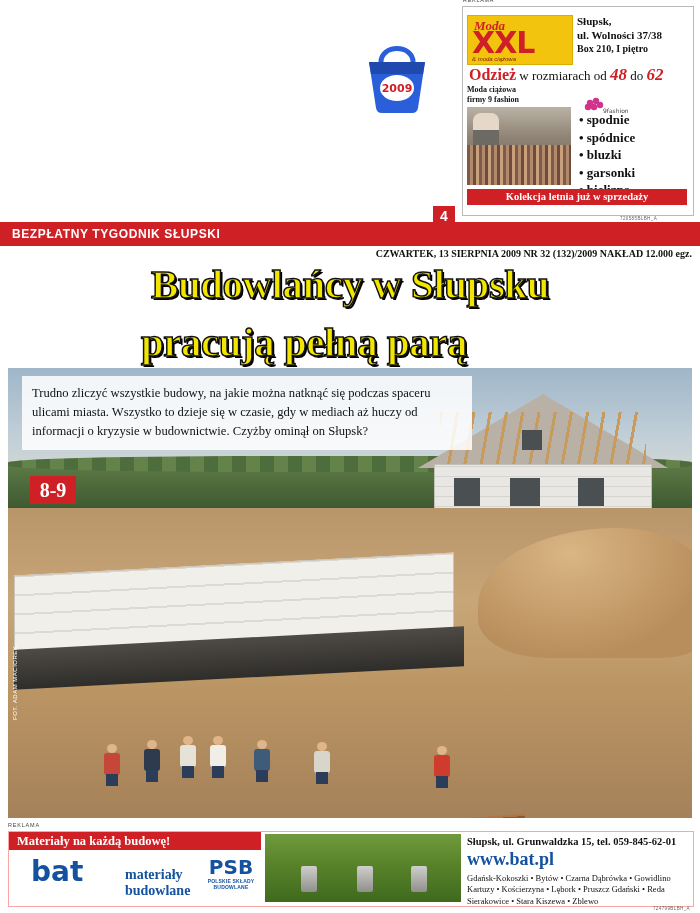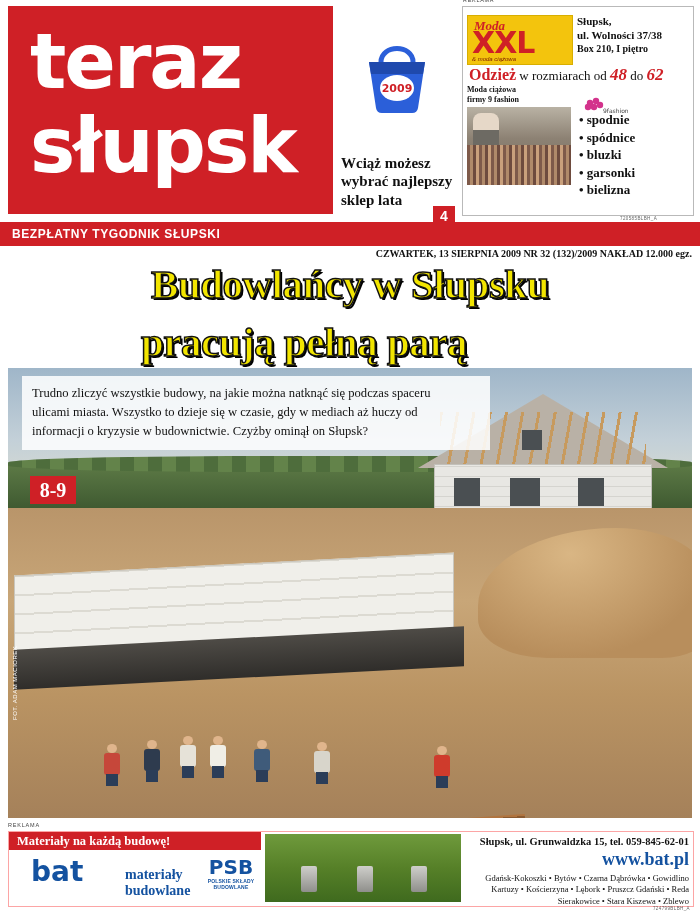--- a/index.html
+++ b/index.html
@@ -212,21 +212,21 @@
   .pallet{position:absolute;left:452px;top:252px;width:60px;height:34px;
     background:repeating-linear-gradient(0deg,#b0743f 0 5px,#8a5a30 5px 8px);transform:rotate(-4deg);}
 
   .pagenum{
     position:absolute;left:22px;top:108px;width:46px;height:28px;background:#cf2026;
     color:#fff;font-family:"Liberation Serif",serif;font-weight:bold;font-size:20px;
     text-align:center;line-height:28px;
   }
   .lead{
     position:absolute;left:14px;top:8px;width:430px;
-    background:rgba(255,255,255,0.86);padding:8px 28px 9px 10px;
+    background:rgba(255,255,255,0.86);padding:8px 10px 9px 10px;
     font-family:"Liberation Serif", serif;font-size:12.6px;color:#111;line-height:1.5;
   }
   .photo-credit{
     position:absolute;left:4px;top:352px;
     font-size:6px;color:#fff;letter-spacing:.5px;
     transform:rotate(-90deg);transform-origin:left top;
   }
 
   
   .reklama-bottom{
@@ -265,21 +265,21 @@
   }
   .ab-photo{
     position:absolute;left:256px;top:2px;width:196px;height:68px;
     background:linear-gradient(180deg,#6f9a3c 0%, #568028 50%, #3f6a1e 100%);
     overflow:hidden;
   }
   .ab-photo .can{position:absolute;bottom:10px;width:16px;height:26px;
     background:linear-gradient(180deg,#cfcfcb 0%, #8f8f8b 100%);border-radius:2px;}
   .ab-photo .c1{left:36px;} .ab-photo .c2{left:92px;} .ab-photo .c3{left:146px;}
   .ab-right{
-    position:absolute;left:458px;top:4px;width:222px;text-align:right;
+    position:absolute;left:458px;top:4px;width:222px;text-align:left;
   }
   .ab-addr{
     font-family:"Liberation Serif",serif;font-weight:bold;font-size:10.5px;color:#111;
   }
   .ab-www{
     font-family:"Liberation Serif",serif;font-weight:bold;font-size:18px;color:#1452a0;margin-top:2px;
   }
   .ab-towns{
     margin-top:3px;font-family:"Liberation Serif",serif;font-size:8.5px;color:#111;line-height:1.35;
   }
@@ -287,38 +287,29 @@
     position:absolute;right:10px;top:906px;font-size:4.5px;color:#666;letter-spacing:.4px;
   }
 </style>
 </head>
 <body>
 
 <div class="page">
 
   <div class="masthead">
 
-    <div class="logo-block">
-      <div class="logo-teraz">teraz</div>
-      <div class="logo-slupsk">słupsk</div>
-    </div>
 
     <div class="promo">
       <svg class="basket" viewBox="0 0 96 96">
         <path d="M20 34 h56 l-7 46 a6 6 0 0 1 -6 5 H33 a6 6 0 0 1 -6 -5 Z" fill="#2b5fd9"></path>
         <path d="M20 34 h56 l-2 12 H22 Z" fill="#1f49ad"></path>
         <path d="M32 34 C32 16 64 16 64 34" fill="none" stroke="#2b5fd9" stroke-width="5"></path>
         <ellipse cx="48" cy="60" rx="17" ry="13" fill="#ffffff"></ellipse>
         <text x="48" y="64" font-size="11" font-family="DejaVu Sans, sans-serif" font-weight="bold" fill="#cf2026" text-anchor="middle">2009</text>
       </svg>
-      <div class="promo-text">
-        <div>Wciąż możesz</div>
-        <div>wybrać najlepszy</div>
-        <div>sklep lata</div>
-      </div>
       <div class="promo-num">4</div>
     </div>
 
     <div class="reklama-tag">REKLAMA</div>
     <div class="ad-xxl">
       <div class="xxl-top">
         <div class="xxl-left">
           <div class="xxl-moda">Moda</div>
           <div class="xxl-big">XXL</div>
           <div class="xxl-sub">&amp; moda ciążowa</div>
@@ -356,20 +347,21 @@
           <text x="25" y="16" font-size="6" font-family="DejaVu Sans, sans-serif" fill="#444">9fashion</text>
         </svg>
       </div>
       <div class="xxl-bullets">
         <span>• spodnie</span>
         <span>• spódnice</span>
         <span>• bluzki</span>
         <span>• garsonki</span>
         <span>• bielizna</span>
       </div>
+      <div class="xxl-bar">Kolekcja letnia już w sprzedaży</div>
     </div>
     <div class="ad-code">720585BLBH_A</div>
   </div>
 
   <div class="redbar">
     <div class="sub">BEZPŁATNY TYGODNIK SŁUPSKI</div>
   </div>
   <div class="strip-info">
     <div class="txt">CZWARTEK, 13 SIERPNIA 2009 NR 32 (132)/2009  NAKŁAD 12.000 egz.</div>
   </div>

